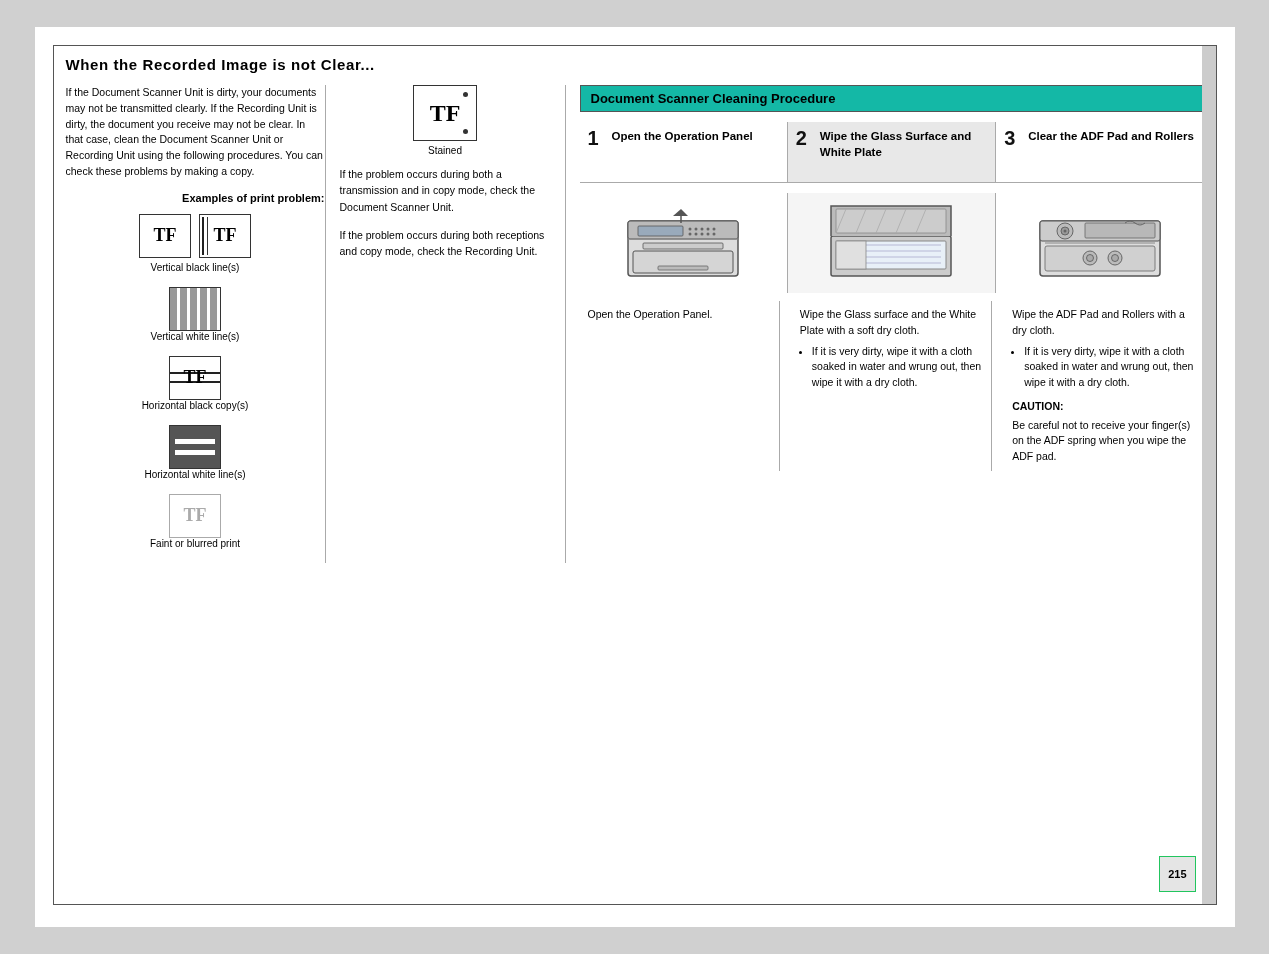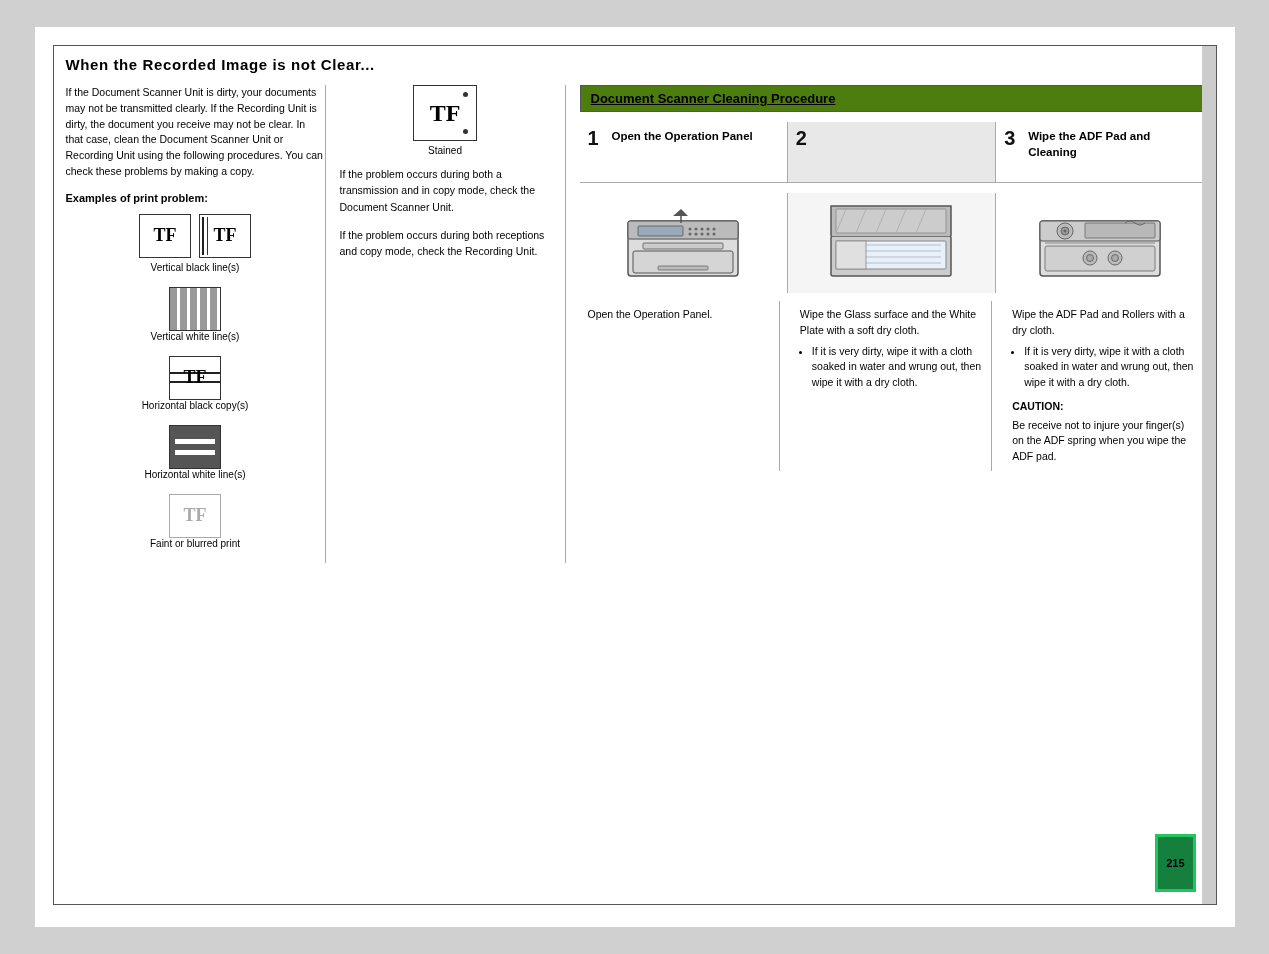--- a/index.html
+++ b/index.html
@@ -44,20 +44,21 @@
     }
     .left-intro {
       font-size: 10.5px;
       line-height: 1.5;
       margin-bottom: 12px;
     }
     .examples-title {
       font-size: 11px;
       font-weight: bold;
       margin-bottom: 10px;
+      text-align: right;
     }
     .print-example {
       margin-bottom: 14px;
       display: flex;
       flex-direction: column;
       align-items: center;
     }
     .print-example-row {
       display: flex;
       gap: 8px;
@@ -170,22 +171,21 @@
     .right-panel {
       flex: 1;
       padding-left: 14px;
     }
     .cleaning-title-box {
       border: 1.5px solid #555;
       padding: 5px 10px;
       font-size: 13px;
       font-weight: bold;
       margin-bottom: 10px;
-      background: #4d7c0f;
-      text-decoration: underline;
+      background: #14b8a6;
     }
     .steps-row {
       display: flex;
       gap: 0;
       border-bottom: 1px solid #aaa;
       margin-bottom: 10px;
     }
     .step-header {
       flex: 1;
       padding: 6px 8px;
@@ -266,23 +266,23 @@
       width: 130px;
       height: 85px;
     }
     
     .page-number {
       position: absolute;
       bottom: 12px;
       right: 20px;
       font-size: 11px;
       font-weight: bold;
-      border: 3px solid #22c55e;
-      padding: 20px 8px;
-      background: #15803d;
+      border: 1px solid #22c55e;
+      padding: 11px 8px;
+      background: #e5e5e5;
     }
     
     .right-scrollbar {
       position: absolute;
       right: 0;
       top: 0;
       width: 14px;
       height: 100%;
       background: #ccc;
     }
@@ -362,24 +362,25 @@
       <div class="right-panel">
         <div class="cleaning-title-box">Document Scanner Cleaning Procedure</div>
 
         <div class="steps-row">
           <div class="step-header">
             <span class="step-number">1</span>
             <span class="step-title">Open the Operation Panel</span>
           </div>
           <div class="step-header" style="background:#e8e8e8;">
             <span class="step-number">2</span>
+            <span class="step-title">Wipe the Glass Surface and White Plate</span>
           </div>
           <div class="step-header">
             <span class="step-number">3</span>
-            <span class="step-title">Wipe the ADF Pad and Cleaning</span>
+            <span class="step-title">Clear the ADF Pad and Rollers</span>
           </div>
         </div>
 
         <div class="step-images-row">
 
           <div class="step-image-cell">
             <svg class="fax-machine-illustration" viewBox="0 0 130 85" xmlns="http://www.w3.org/2000/svg">
 
               <rect x="10" y="20" width="110" height="55" rx="3" fill="#ddd" stroke="#555" stroke-width="1.5"></rect>
               <rect x="10" y="20" width="110" height="18" rx="2" fill="#bbb" stroke="#555" stroke-width="1"></rect>
@@ -471,21 +472,21 @@
             <ul>
               <li>If it is very dirty, wipe it with a cloth soaked in water and wrung out, then wipe it with a dry cloth.</li>
             </ul>
           </div>
           <div class="step-content-cell">
             <span>Wipe the ADF Pad and Rollers with a dry cloth.</span>
             <ul>
               <li>If it is very dirty, wipe it with a cloth soaked in water and wrung out, then wipe it with a dry cloth.</li>
             </ul>
             <div class="caution-title">CAUTION:</div>
-            <div>Be receive not to injure your finger(s) on the ADF spring when you wipe the ADF pad.</div>
+            <div>Be careful not to receive your finger(s) on the ADF spring when you wipe the ADF pad.</div>
           </div>
         </div>
       </div>
 
     </div>
 
     <div class="page-number">215</div>
     <div class="right-scrollbar"></div>
   </div>
 </div>

